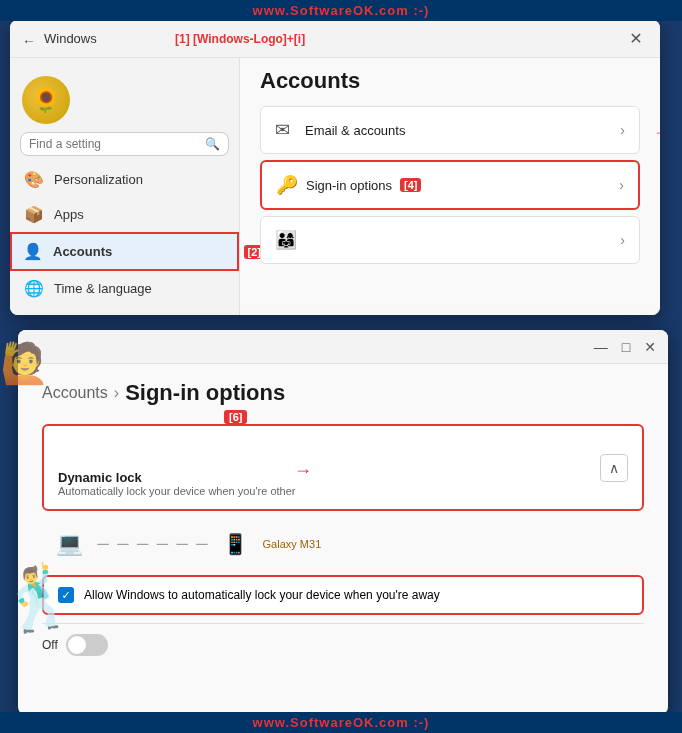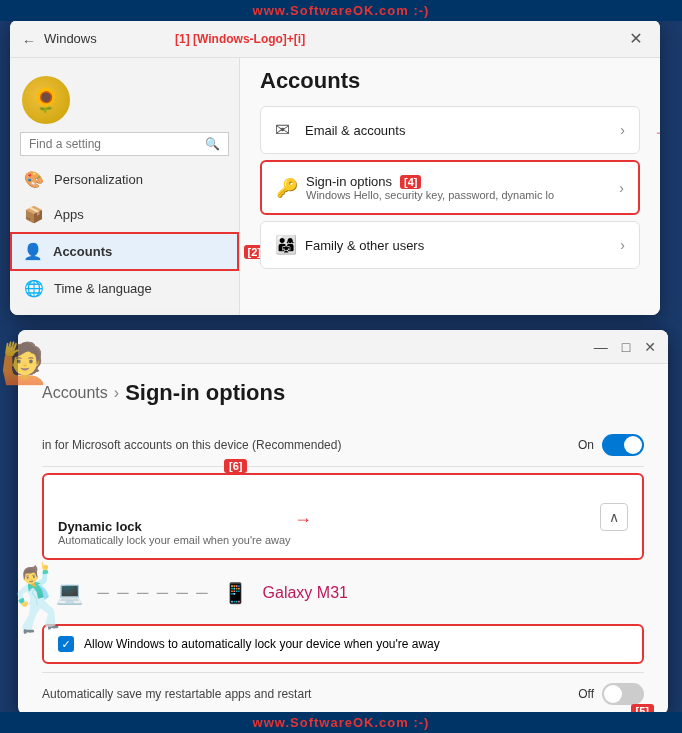--- a/index.html
+++ b/index.html
@@ -74,21 +74,21 @@
       display: flex;
       align-items: center;
       justify-content: center;
       font-size: 24px;
     }
     .search-box {
       margin: 6px 10px;
       display: flex;
       align-items: flex-end;
       border: 1px solid #ccc;
-      border-radius: 0;
+      border-radius: 8px;
       background: #fff;
       padding: 4px 8px;
     }
     .search-box input {
       border: none;
       outline: none;
       font-size: 12px;
       flex: 1;
       background: transparent;
       color: #333;
@@ -315,22 +315,22 @@
     }
     .device-laptop-icon {
       font-size: 22px;
       color: #555;
     }
     .device-phone-icon {
       font-size: 20px;
       color: #555;
     }
     .device-name {
-      font-size: 16px;
-      color: #be185d;
+      font-size: 11px;
+      color: #a16207;
     }
 
     
     .checkbox-row {
       display: flex;
       align-items: center;
       padding: 10px 14px;
       background: #fff;
       border: 2px solid #e63333;
       border-radius: 6px;
@@ -434,29 +434,27 @@
 
       </div>
 
       <div class="settings-item highlighted" style="border:2px solid #e63333;">
         <span class="settings-item-icon">🔑</span>
         <div class="settings-item-text">
           <div style="display:flex;align-items:center;gap:8px;">
             <span class="settings-item-title">Sign-in options</span>
             <span style="background:#e63333;color:#fff;font-size:11px;font-weight:bold;padding:1px 4px;border-radius:3px;">[4]</span>
           </div>
-          <div class="settings-item-desc">Windows Hello, security key, password, dynamic lo</div>
         </div>
         <span class="settings-item-arrow">›</span>
       </div>
 
       <div class="settings-item">
         <span class="settings-item-icon">👨‍👩‍👧</span>
         <div class="settings-item-text">
-          <div class="settings-item-title">Family &amp; other users</div>
         </div>
         <span class="settings-item-arrow">›</span>
       </div>
     </div>
   </div>
 </div>
 
 <div class="window-bottom">
 
   <div class="titlebar2">
@@ -466,32 +464,25 @@
   </div>
 
   <div class="bottom-body">
 
     <div class="breadcrumb-row">
       <span class="breadcrumb-accounts">Accounts</span>
       <span class="breadcrumb-sep">›</span>
       <span class="breadcrumb-current">Sign-in options</span>
     </div>
 
-    <div class="toggle-row">
-      <span class="toggle-row-text">in for Microsoft accounts on this device (Recommended)</span>
-      <span class="toggle-label">On</span>
-      <div class="toggle-switch"></div>
-
-      <span style="position:absolute;right:14px;top:374px;background:#e63333;color:#fff;font-size:11px;font-weight:bold;padding:1px 5px;border-radius:3px;z-index:60;">[5]</span>
-    </div>
 
     <div class="dynamic-lock-header" style="border:2px solid #e63333;">
       <div class="dynamic-lock-text">
         <div class="dynamic-lock-title">Dynamic lock</div>
-        <div class="dynamic-lock-desc">Automatically lock your email when you're away</div>
+        <div class="dynamic-lock-desc">Automatically lock your device when you're other</div>
       </div>
 
       <span style="position:absolute;left:180px;top:-16px;background:#e63333;color:#fff;font-size:11px;font-weight:bold;padding:1px 5px;border-radius:3px;">[6]</span>
       <span style="position:absolute;left:250px;top:50%;transform:translateY(-50%);color:#e63333;font-size:18px;font-weight:bold;">→</span>
       <div class="expand-btn">∧</div>
     </div>
 
     <div class="device-row">
       <span class="device-laptop-icon">💻</span>
       <span style="color:#999;font-size:16px;letter-spacing:2px;">─ ─ ─ ─ ─ ─</span>
@@ -501,21 +492,20 @@
 
     <div class="checkbox-row">
 
       <div class="checkbox-box">
         <span class="checkbox-check">✓</span>
       </div>
       <span class="checkbox-label">Allow Windows to automatically lock your device when you're away</span>
     </div>
 
     <div class="auto-save-row">
-      <span class="auto-save-text">Automatically save my restartable apps and restart</span>
       <span class="toggle-label">Off</span>
       <div class="toggle-switch off"></div>
     </div>
   </div>
 </div>
 
 <div style="position:absolute;bottom:0;left:0;width:100%;z-index:200;background:#003366;color:#e63333;font-size:13px;font-weight:bold;text-align:center;padding:3px;letter-spacing:1px;">
   <span>www.SoftwareOK.com :-)</span>
 </div>
 

